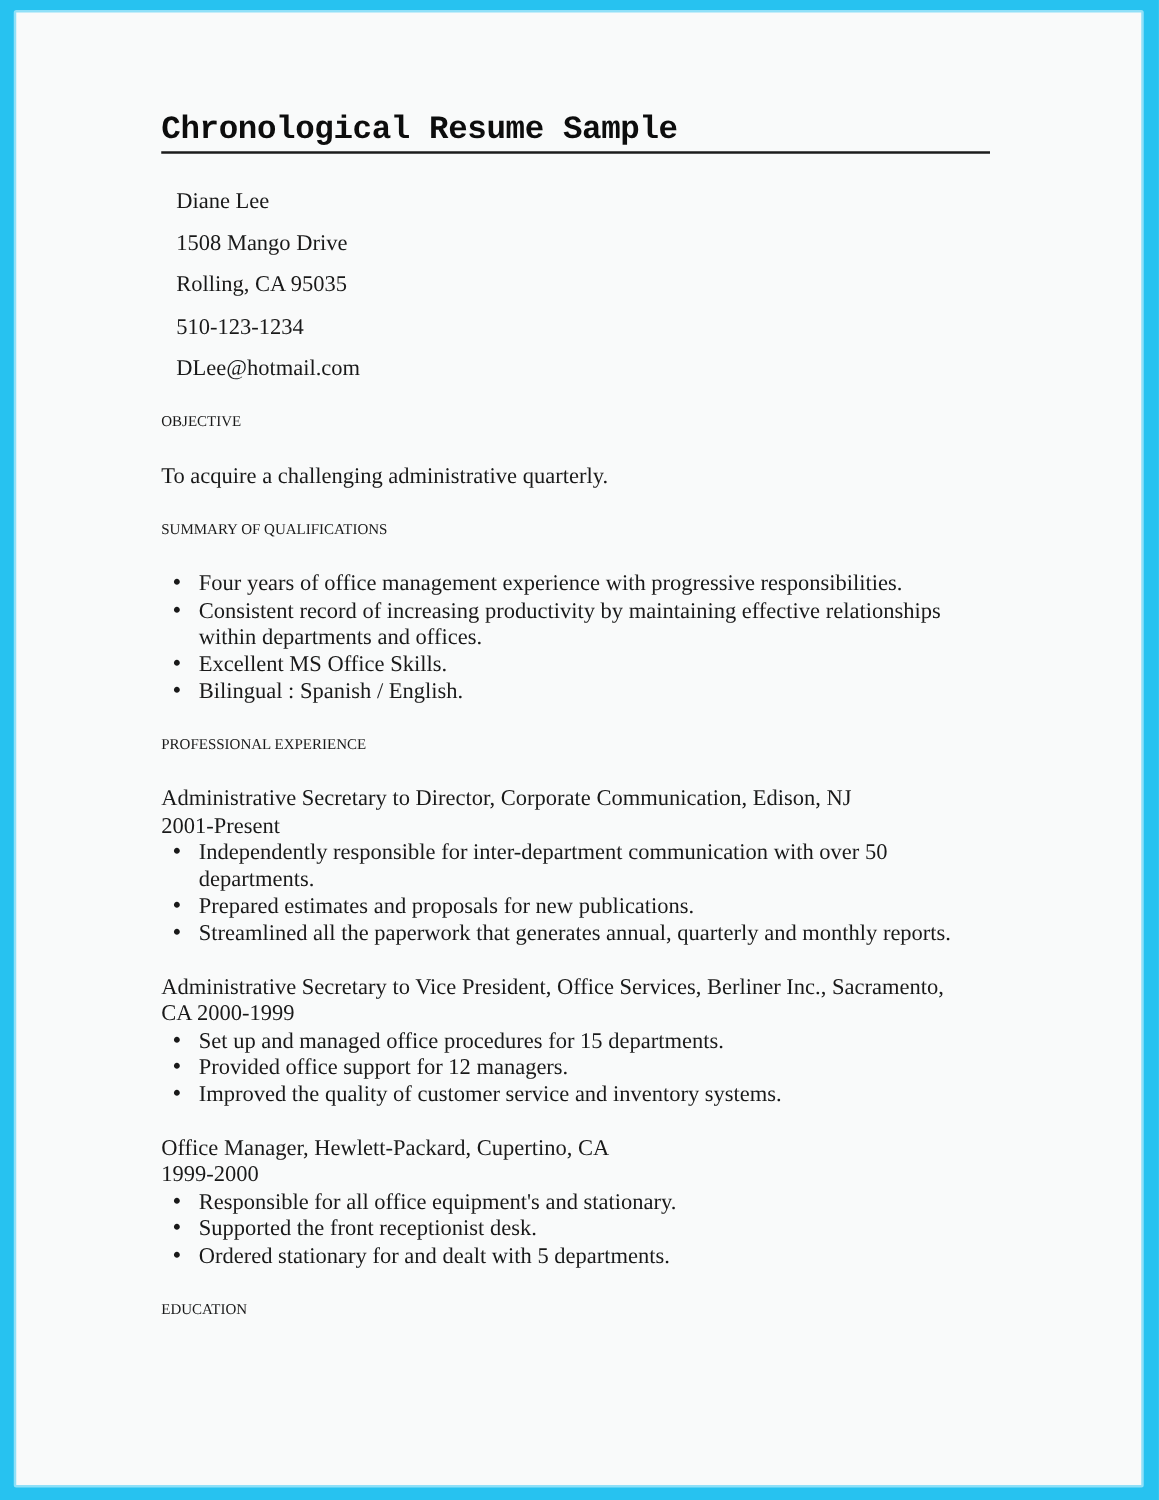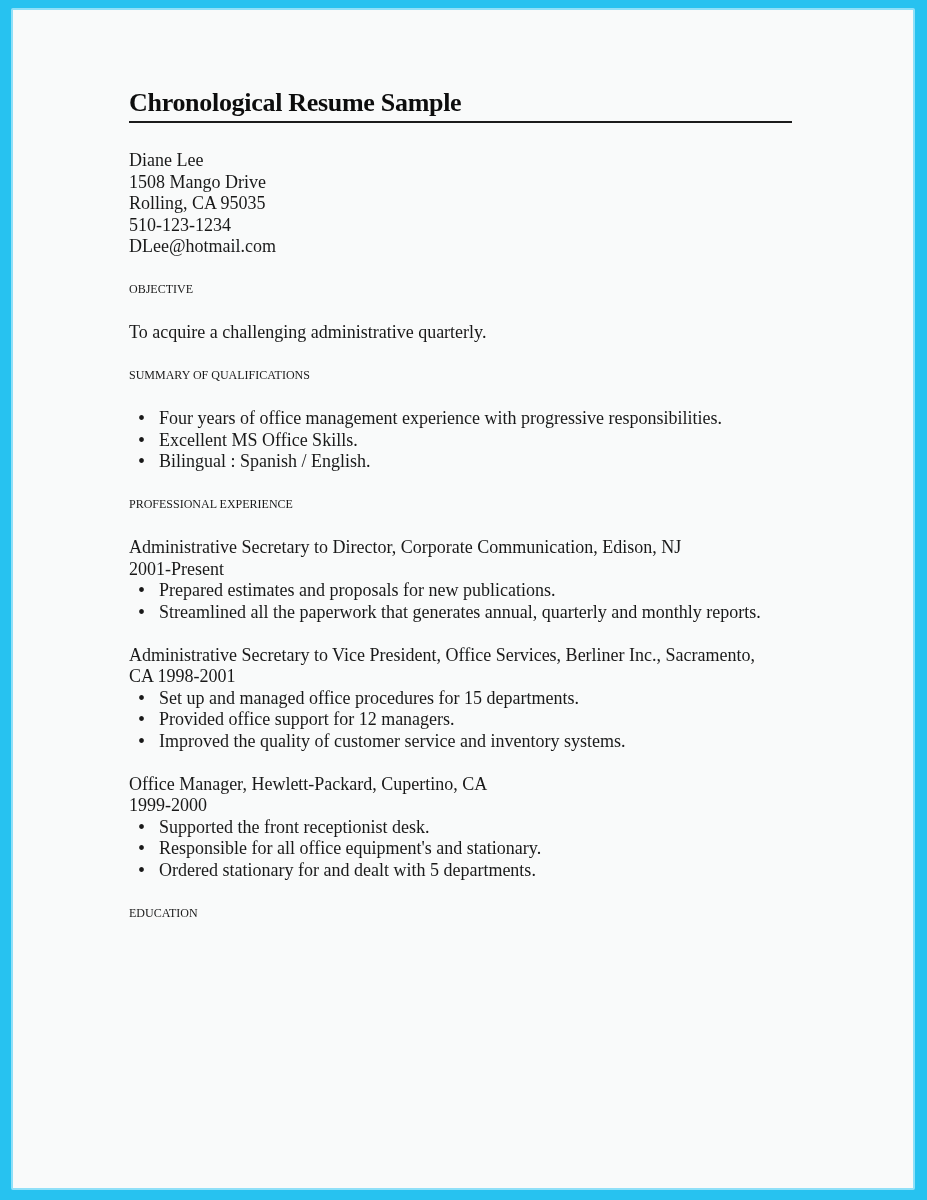--- a/index.html
+++ b/index.html
@@ -32,39 +32,39 @@
   .content {
     position: absolute;
     left: 116px;
     top: 78px;
     width: 668px;
     color: #191919;
     font-size: 18px;
     line-height: 21.5px;
   }
   .doc-title {
-    font-family: Liberation Serif, serif;
+    font-family: Liberation Mono, monospace;
     font-weight: 700;
     font-size: 26px;
     line-height: 30px;
     letter-spacing: -0.3px;
     color: #0d0d0d;
     margin: 0;
   }
   .title-rule {
     width: 663px;
     height: 0;
     border-bottom: 2.5px solid #1c1c1c;
     margin-top: 3px;
   }
   .contact {
     margin-top: 27px;
   }
   .contact p {
-    margin: 0;
+    margin: 12px;
   }
   .section-heading {
     font-size: 12px;
     line-height: 21.5px;
     margin: 21.5px 0 0 0;
   }
   .para {
     margin: 21.5px 0 0 0;
   }
   ul.bullets {
@@ -119,57 +119,59 @@
         <p>510-123-1234</p>
         <p>DLee@hotmail.com</p>
       </div>
 
       <p class="section-heading">OBJECTIVE</p>
       <p class="para">To acquire a challenging administrative quarterly.</p>
 
       <p class="section-heading">SUMMARY OF QUALIFICATIONS</p>
       <ul class="bullets">
         <li>Four years of office management experience with progressive responsibilities.</li>
+        <li>Consistent record of increasing productivity by maintaining effective relationships within departments and offices.</li>
         <li>Excellent MS Office Skills.</li>
         <li>Bilingual : Spanish / English.</li>
       </ul>
 
       <p class="section-heading">PROFESSIONAL EXPERIENCE</p>
 
       <div class="job">
         <div class="job-head">
           <p>Administrative Secretary to Director, Corporate Communication, Edison, NJ</p>
           <p>2001-Present</p>
         </div>
         <ul class="bullets tight">
+          <li>Independently responsible for inter-department communication with over 50 departments.</li>
           <li>Prepared estimates and proposals for new publications.</li>
           <li>Streamlined all the paperwork that generates annual, quarterly and monthly reports.</li>
         </ul>
       </div>
 
       <div class="job">
         <div class="job-head">
           <p>Administrative Secretary to Vice President, Office Services, Berliner Inc., Sacramento,</p>
-          <p>CA 1998-2001</p>
+          <p>CA 2000-1999</p>
         </div>
         <ul class="bullets tight">
           <li>Set up and managed office procedures for 15 departments.</li>
           <li>Provided office support for 12 managers.</li>
           <li>Improved the quality of customer service and inventory systems.</li>
         </ul>
       </div>
 
       <div class="job">
         <div class="job-head">
           <p>Office Manager, Hewlett-Packard, Cupertino, CA</p>
           <p>1999-2000</p>
         </div>
         <ul class="bullets tight">
+          <li>Responsible for all office equipment's and stationary.</li>
           <li>Supported the front receptionist desk.</li>
-          <li>Responsible for all office equipment's and stationary.</li>
           <li>Ordered stationary for and dealt with 5 departments.</li>
         </ul>
       </div>
 
       <p class="section-heading">EDUCATION</p>
 
     </div>
   </div>
 </div>
 

